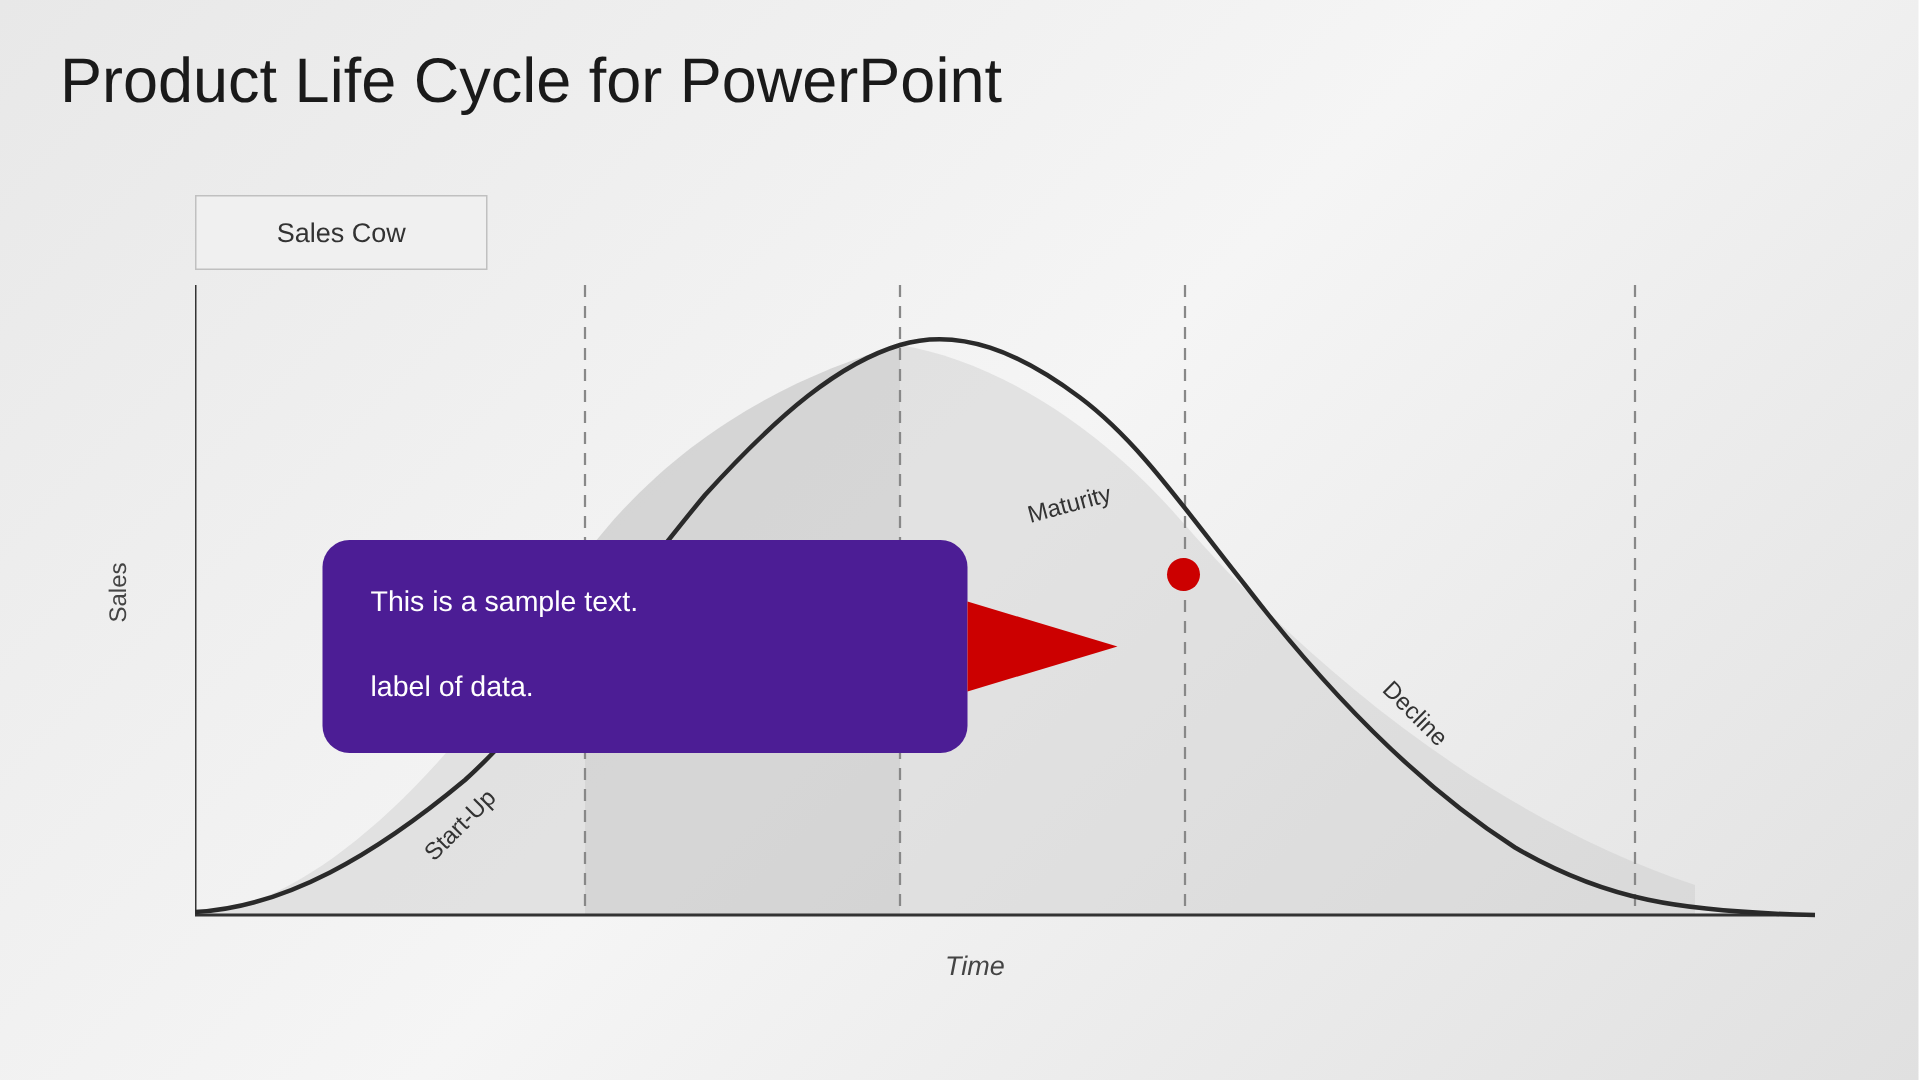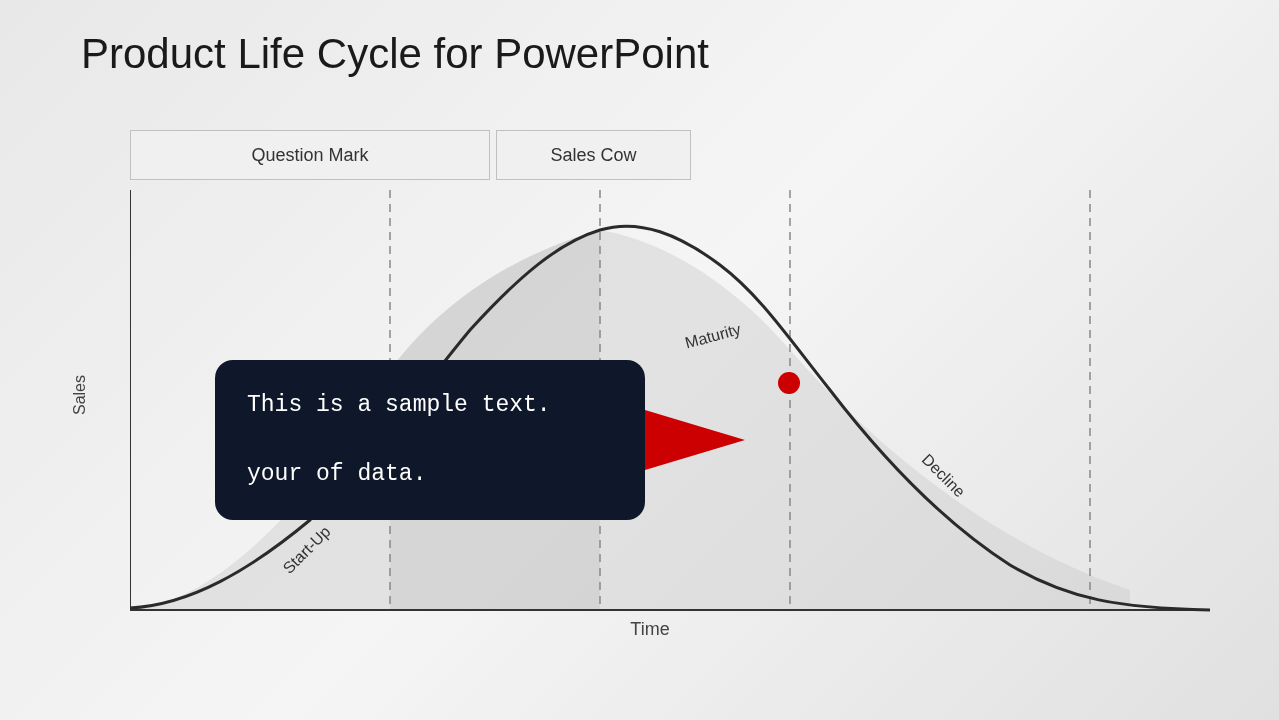--- a/index.html
+++ b/index.html
@@ -7,21 +7,21 @@
       width: 1279px;
       height: 720px;
       background: linear-gradient(135deg, #e8e8e8 0%, #f5f5f5 50%, #e0e0e0 100%);
       font-family: 'Arial', sans-serif;
       overflow: hidden;
     }
     .slide {
       width: 1279px;
       height: 512px;
       position: relative;
-      padding: 30px 61px;
+      padding: 30px 20px;
     }
     .title {
       font-size: 42px;
       font-weight: 400;
       color: #1a1a1a;
       margin-bottom: 20px;
       margin-left: 20px;
     }
     .chart-area {
       position: absolute;
@@ -70,41 +70,41 @@
       position: absolute;
       left: 70px;
       top: 60px;
       width: 1100px;
       height: 440px;
     }
 
     
     .x-axis-label {
       position: absolute;
-      bottom: 20px;
+      bottom: 5px;
       left: 50%;
       transform: translateX(-50%);
       font-size: 18px;
       color: #444;
+      font-style: italic;
     }
 
     
     .callout {
       position: absolute;
       left: 155px;
       top: 230px;
       width: 430px;
-      background: #0f172a;
+      background: #4c1d95;
       border-radius: 18px;
       padding: 28px 32px;
       color: white;
-      font-size: 23px;
+      font-size: 19px;
       line-height: 1.5;
       z-index: 10;
-      font-family: Liberation Mono, monospace;
     }
     .callout::after {
       content: '';
       position: absolute;
       right: -100px;
       top: 50%;
       transform: translateY(-50%);
       width: 0;
       height: 0;
       border-top: 30px solid transparent;
@@ -126,21 +126,20 @@
 <body>
 
 <div class="slide">
   <h1 class="title">Product Life Cycle for PowerPoint</h1>
 
   <div class="chart-area">
 
     <div class="y-axis-label">Sales</div>
 
     <div class="phase-labels">
-      <div class="phase-label phase-question">Question Mark</div>
       <div class="phase-label phase-cashcow">Sales Cow</div>
     </div>
 
     <div class="chart-svg-container">
       <svg width="1100" height="440" viewBox="0 0 1100 440">
 
         <path d="M 0 420 C 80 415, 180 320, 260 180 L 260 420 Z" fill="#d0d0d0" opacity="0.5"></path>
 
         <path d="M 260 180 C 320 100, 400 60, 470 40 L 470 420 L 260 420 Z" fill="#b8b8b8" opacity="0.5"></path>
 
@@ -167,16 +166,16 @@
 
       
       <div class="red-dot" style="left: 648px; top: 182px;"></div>
     </div>
 
     <div class="x-axis-label">Time</div>
 
     <div class="callout">
       <span>This is a sample text.</span><br>
       <br>
-      <span>your of data.</span>
+      <span>label of data.</span>
     </div>
   </div>
 </div>
 
 </body></html>

